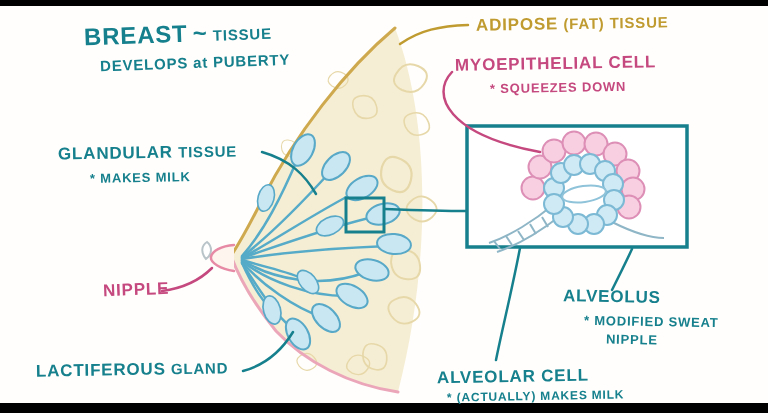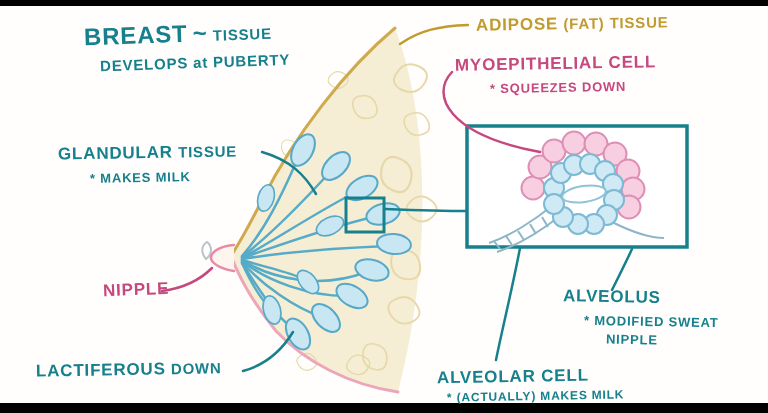--- a/index.html
+++ b/index.html
@@ -168,21 +168,21 @@
   <div class="label teal rot-m1" style="left:58px;top:143px;">
     <span class="t-lg">GLANDULAR</span>
     <span class="t-md">TISSUE</span>
   </div>
   <div class="label teal t-sm rot-m1" style="left:90px;top:170px;">* MAKES MILK</div>
 
   <div class="label pink t-lg rot-m2" style="left:103px;top:280px;">NIPPLE</div>
 
   <div class="label teal rot-m1" style="left:36px;top:360px;">
     <span class="t-lg">LACTIFEROUS</span>
-    <span class="t-md">DOWN</span>
+    <span class="t-md">GLAND</span>
   </div>
 
   <div class="label teal t-lg rot-p1" style="left:563px;top:287px;">ALVEOLUS</div>
   <div class="label teal t-sm rot-p1" style="left:584px;top:314px;">* MODIFIED SWEAT</div>
   <div class="label teal t-sm rot-p1" style="left:606px;top:332px;">NIPPLE</div>
 
   <div class="label teal t-lg rot-m1" style="left:437px;top:367px;">ALVEOLAR CELL</div>
   <div class="label teal t-xs rot-m1" style="left:447px;top:389px;">* (ACTUALLY) MAKES MILK</div>
 
   <div class="bar top"></div>

